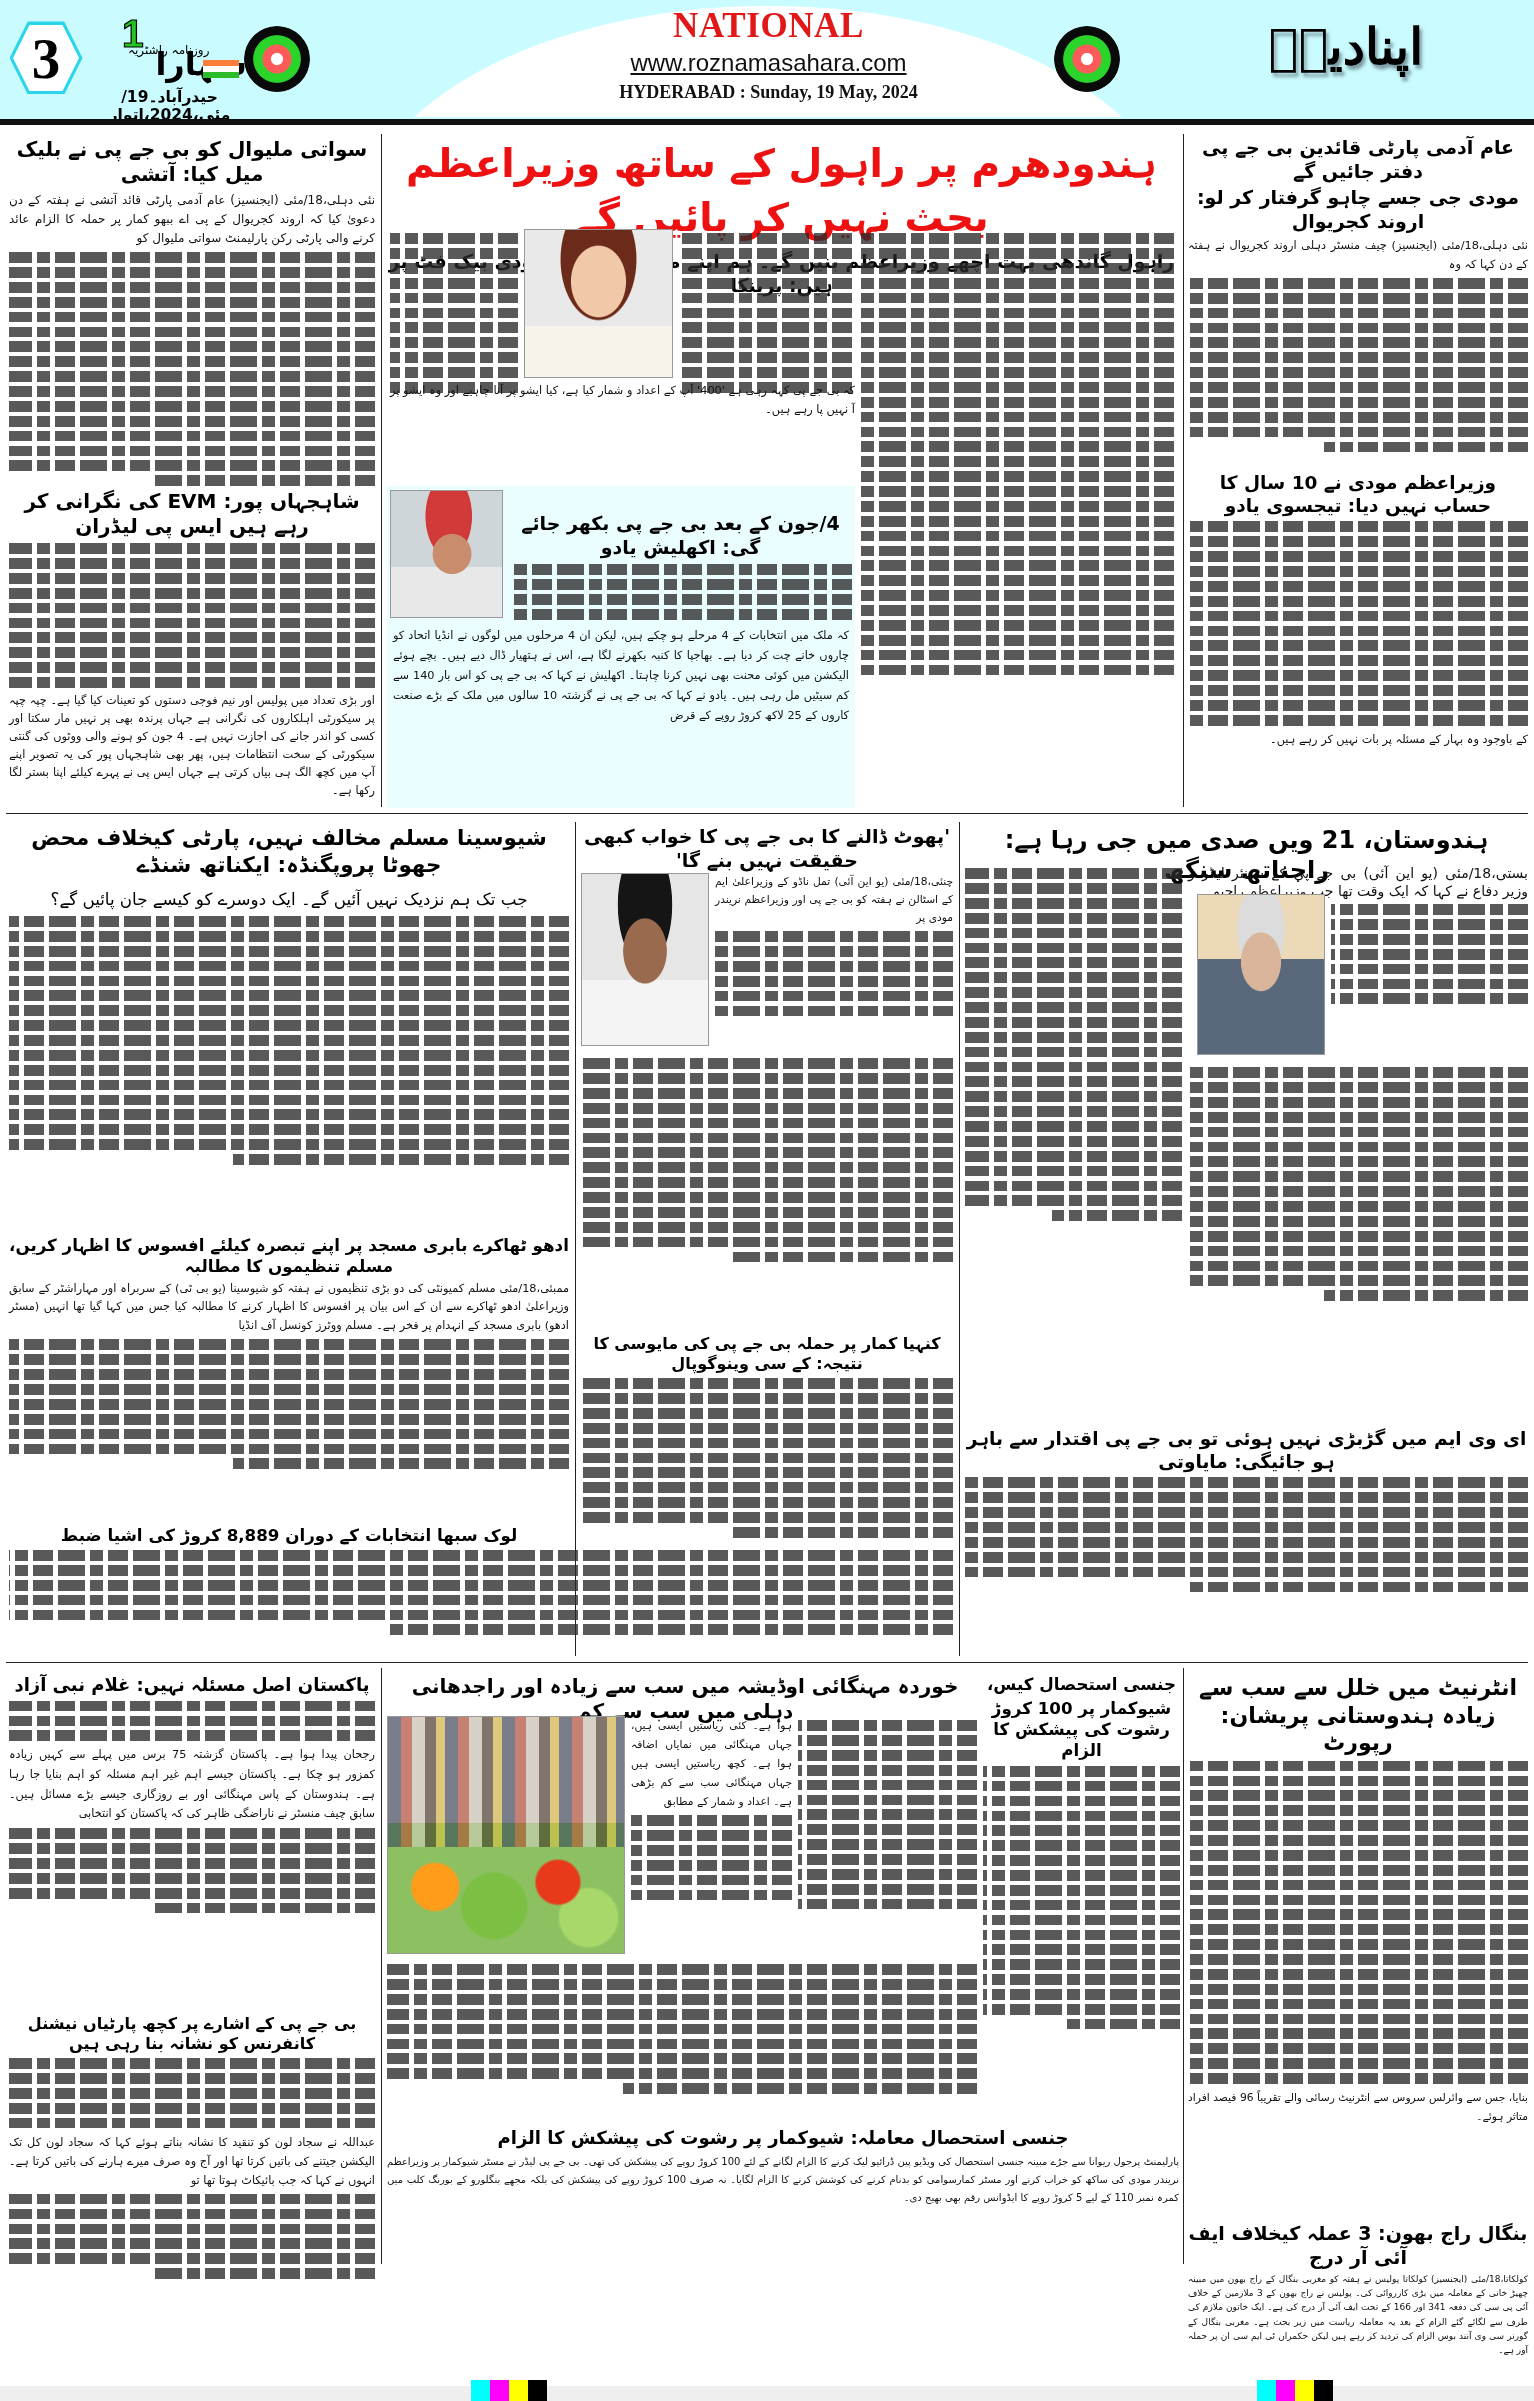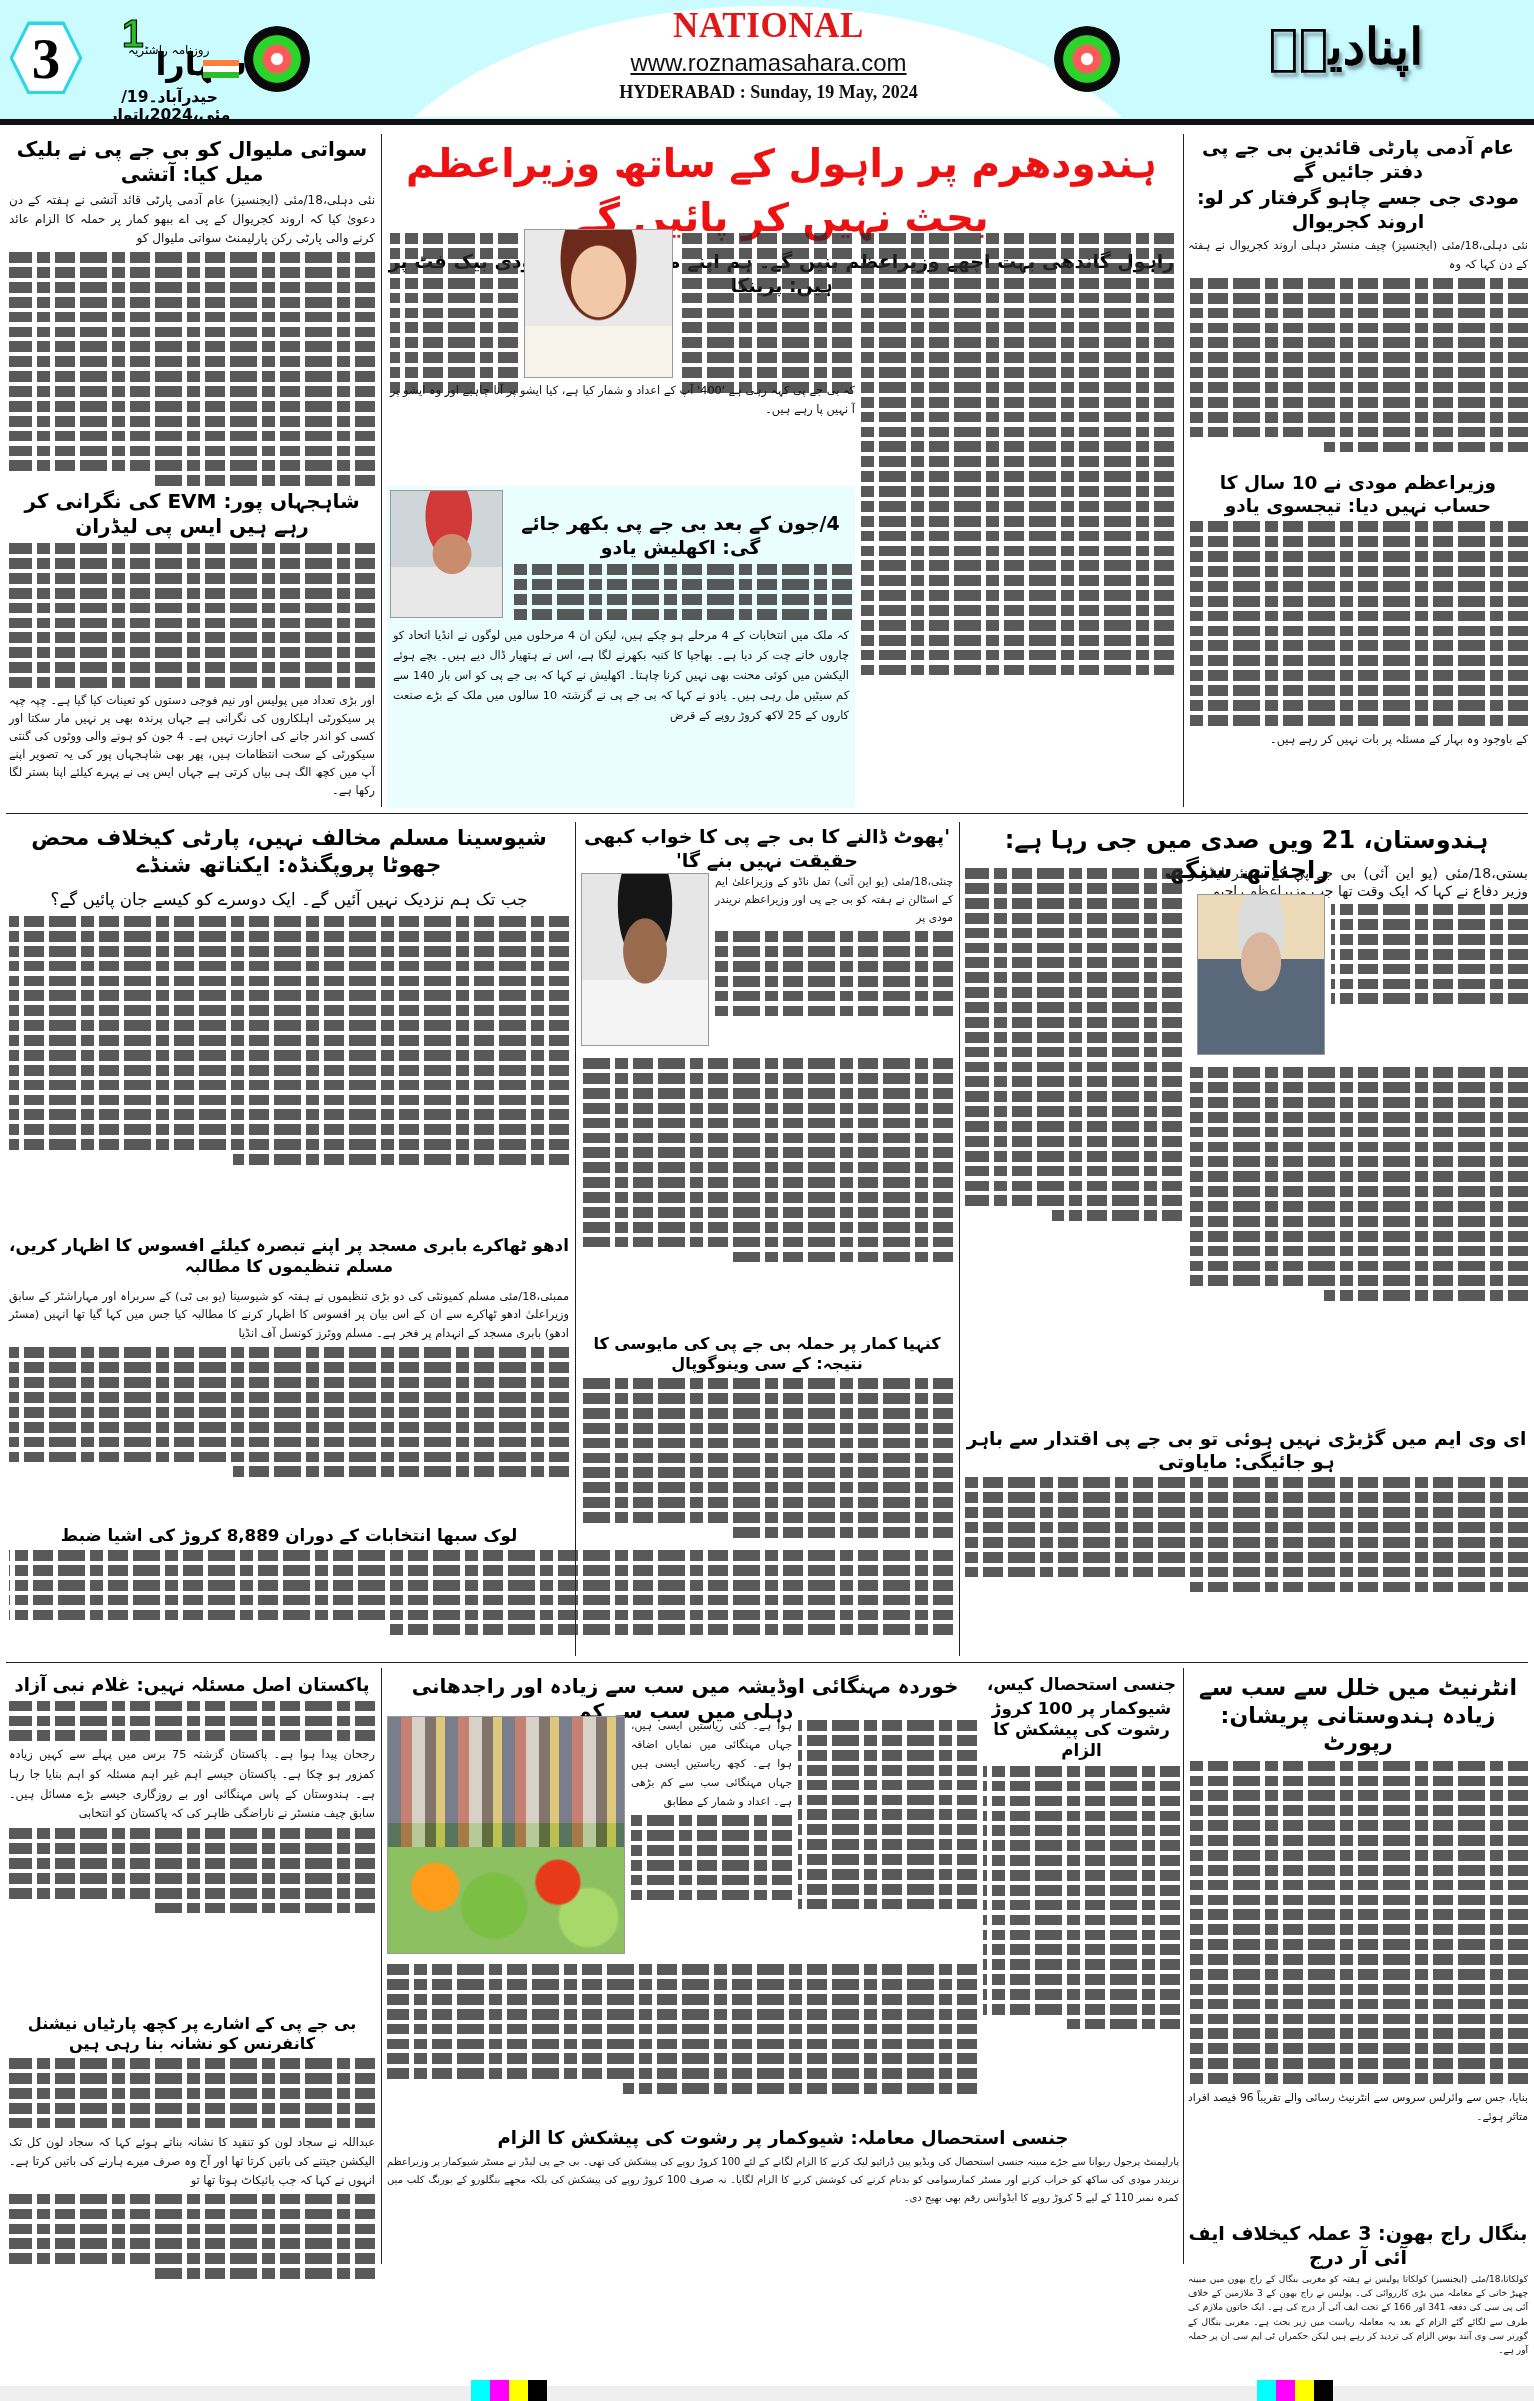--- a/index.html
+++ b/index.html
@@ -275,21 +275,21 @@
       <div class="line"></div>
       <div class="line"></div>
       <div class="line"></div>
       <div class="line"></div>
       <div class="line short"></div>
   </div>
 </div>
 
 <div class="abs" style="left:9px; top:1235px; width:560px;">
   <div class="headline" style="font-size:16.7px;">ادھو ٹھاکرے بابری مسجد پر اپنے تبصرہ کیلئے افسوس کا اظہار کریں، مسلم تنظیموں کا مطالبہ</div>
-  <div class="body" style="margin-top:11px; font-size:11.3px; line-height:18.5px;">ممبئی،18/مئی مسلم کمیونٹی کی دو بڑی تنظیموں نے ہفتہ کو شیوسینا (یو بی ٹی) کے سربراہ اور مہاراشٹر کے سابق وزیراعلیٰ ادھو ٹھاکرے سے ان کے اس بیان پر افسوس کا اظہار کرنے کا مطالبہ کیا جس میں کہا گیا تھا انہیں (مسٹر ادھو) بابری مسجد کے انہدام پر فخر ہے۔ مسلم ووٹرز کونسل آف انڈیا</div>
+  <div class="body" style="margin-top:3px; font-size:11.3px; line-height:18.5px;">ممبئی،18/مئی مسلم کمیونٹی کی دو بڑی تنظیموں نے ہفتہ کو شیوسینا (یو بی ٹی) کے سربراہ اور مہاراشٹر کے سابق وزیراعلیٰ ادھو ٹھاکرے سے ان کے اس بیان پر افسوس کا اظہار کرنے کا مطالبہ کیا جس میں کہا گیا تھا انہیں (مسٹر ادھو) بابری مسجد کے انہدام پر فخر ہے۔ مسلم ووٹرز کونسل آف انڈیا</div>
   <div class="filler">
     <div class="line"></div>
       <div class="line"></div>
       <div class="line"></div>
       <div class="line"></div>
       <div class="line"></div>
       <div class="line"></div>
       <div class="line"></div>
       <div class="line"></div>
       <div class="line short"></div>

